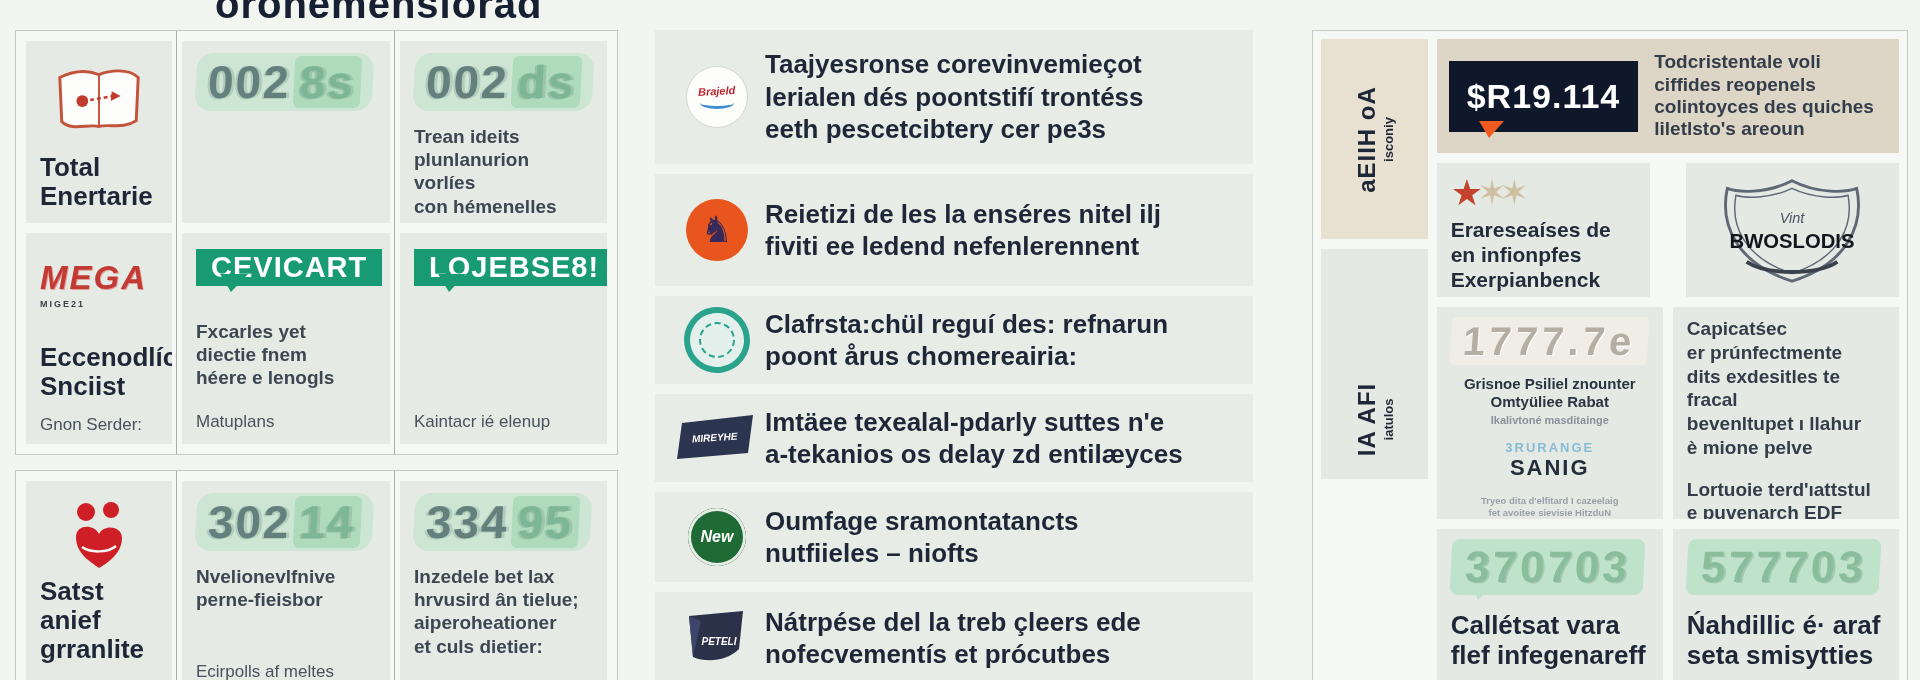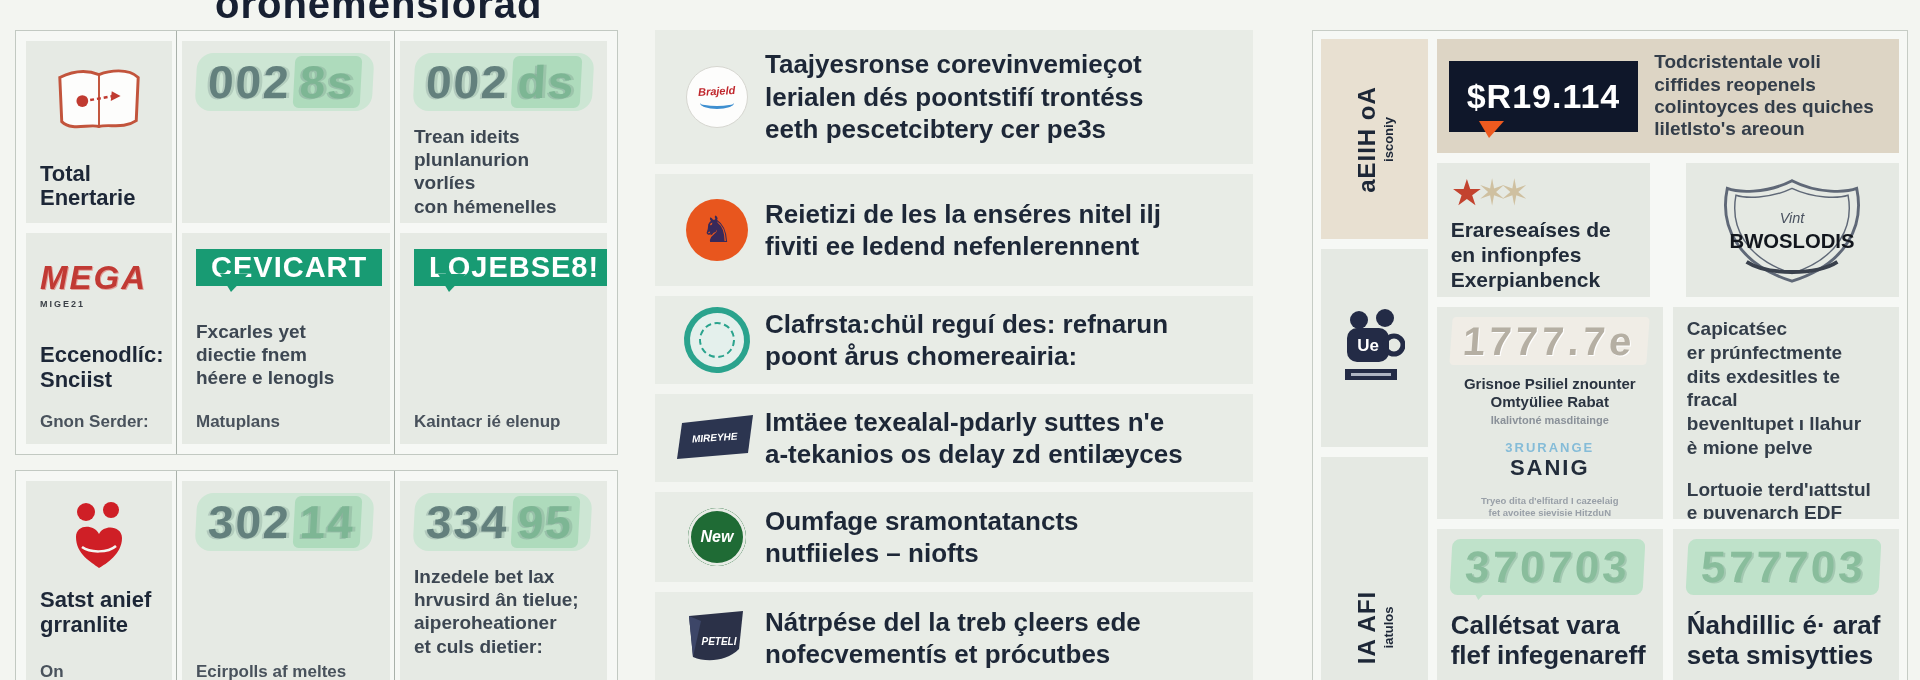--- a/index.html
+++ b/index.html
@@ -21,23 +21,23 @@
     display:grid;grid-template-columns:146px 208px auto;gap:10px;padding:10px;
     box-sizing:border-box;
   }
   .box1{top:30px;height:425px;grid-template-rows:182px auto;}
   .box2{top:470px;height:235px;grid-template-rows:auto;}
   .sep{position:absolute;top:0;bottom:0;width:1px;background:#a9b1aa;}
   .cell{
     background:#e6eae4;padding:12px 14px;box-sizing:border-box;
     display:flex;flex-direction:column;position:relative;overflow:hidden;
   }
-  .biglabel{font-size:22px;font-weight:800;line-height:1.12;color:#1d2737;margin-top:auto;}
+  .biglabel{font-size:26px;font-weight:800;line-height:1.12;color:#1d2737;margin-top:auto;}
   .para{font-size:19px;font-weight:600;color:#3d4752;line-height:1.22;margin-top:14px;}
-  .footer{font-size:17px;font-weight:700;color:#49525c;margin-top:auto;padding-top:14px;}
+  .footer{font-size:17px;font-weight:400;color:#49525c;margin-top:auto;padding-top:14px;}
   .iconwrap{flex:0 0 auto;display:flex;justify-content:center;align-items:center;padding:8px 0 4px;}
   .numblob{
     align-self:flex-start;background:#cde6d4;border-radius:16px;padding:6px 12px;
     font-size:46px;font-weight:800;letter-spacing:2px;color:#63807d;
     transform:skewX(-3deg);
     text-shadow:3px 0 0 rgba(110,140,130,.28),-2px 1px 0 rgba(80,100,110,.22);
     line-height:1;
   }
   .nsfx{background:#aedbbc;color:#7db694;border-radius:6px;padding:0 6px;margin-left:3px;}
   .bubble{
@@ -202,20 +202,22 @@
         <path d="M18,46 C26,52 44,52 52,45" stroke="#f3f5f1" stroke-width="2.5" fill="none"></path>
       </svg>
     </div>
     <div class="biglabel ml">Satst anief
 grranlite</div>
     <div class="footer">On</div>
   </div>
 
   <div class="cell">
     <div class="numblob"><span>302</span><span class="nsfx">14</span></div>
+    <div class="para ml">Nvelionevlfnive
+perne-fieisbor</div>
     <div class="footer">Ecirpolls af meltes</div>
   </div>
 
   <div class="cell">
     <div class="numblob"><span>334</span><span class="nsfx">95</span></div>
     <div class="para ml">Inzedele bet lax
 hrvusird ân tielue;
 aiperoheationer
 et culs dietier:</div>
   </div>
@@ -290,31 +292,20 @@
 </section>
 
 <section class="rightbox">
 
   <div class="strip">
     <div class="scell s1">
       <div class="vt">
         <span class="l1">aEIIH oA</span>
         <span class="l2">isconiy</span>
       </div>
-    </div>
-    <div class="scell s2">
-      <svg width="62" height="78" viewBox="0 0 62 78">
-        <circle cx="16" cy="11" r="9" fill="#232b46"></circle>
-        <circle cx="42" cy="9" r="9" fill="#232b46"></circle>
-        <rect x="4" y="19" width="42" height="34" rx="10" fill="#232b46"></rect>
-        <circle cx="51" cy="36" r="9" fill="none" stroke="#232b46" stroke-width="5"></circle>
-        <text x="25" y="42" text-anchor="middle" font-size="17" font-weight="bold" fill="#ffffff">Ue</text>
-        <rect x="2" y="60" width="52" height="11" fill="#232b46"></rect>
-        <rect x="8" y="64" width="40" height="3" fill="#aeb4c2"></rect>
-      </svg>
     </div>
     <div class="scell s3">
       <div class="vt">
         <span class="l1">IA AFI</span>
         <span class="l2">iatulos</span>
       </div>
     </div>
   </div>
 
   <div class="rmain">

